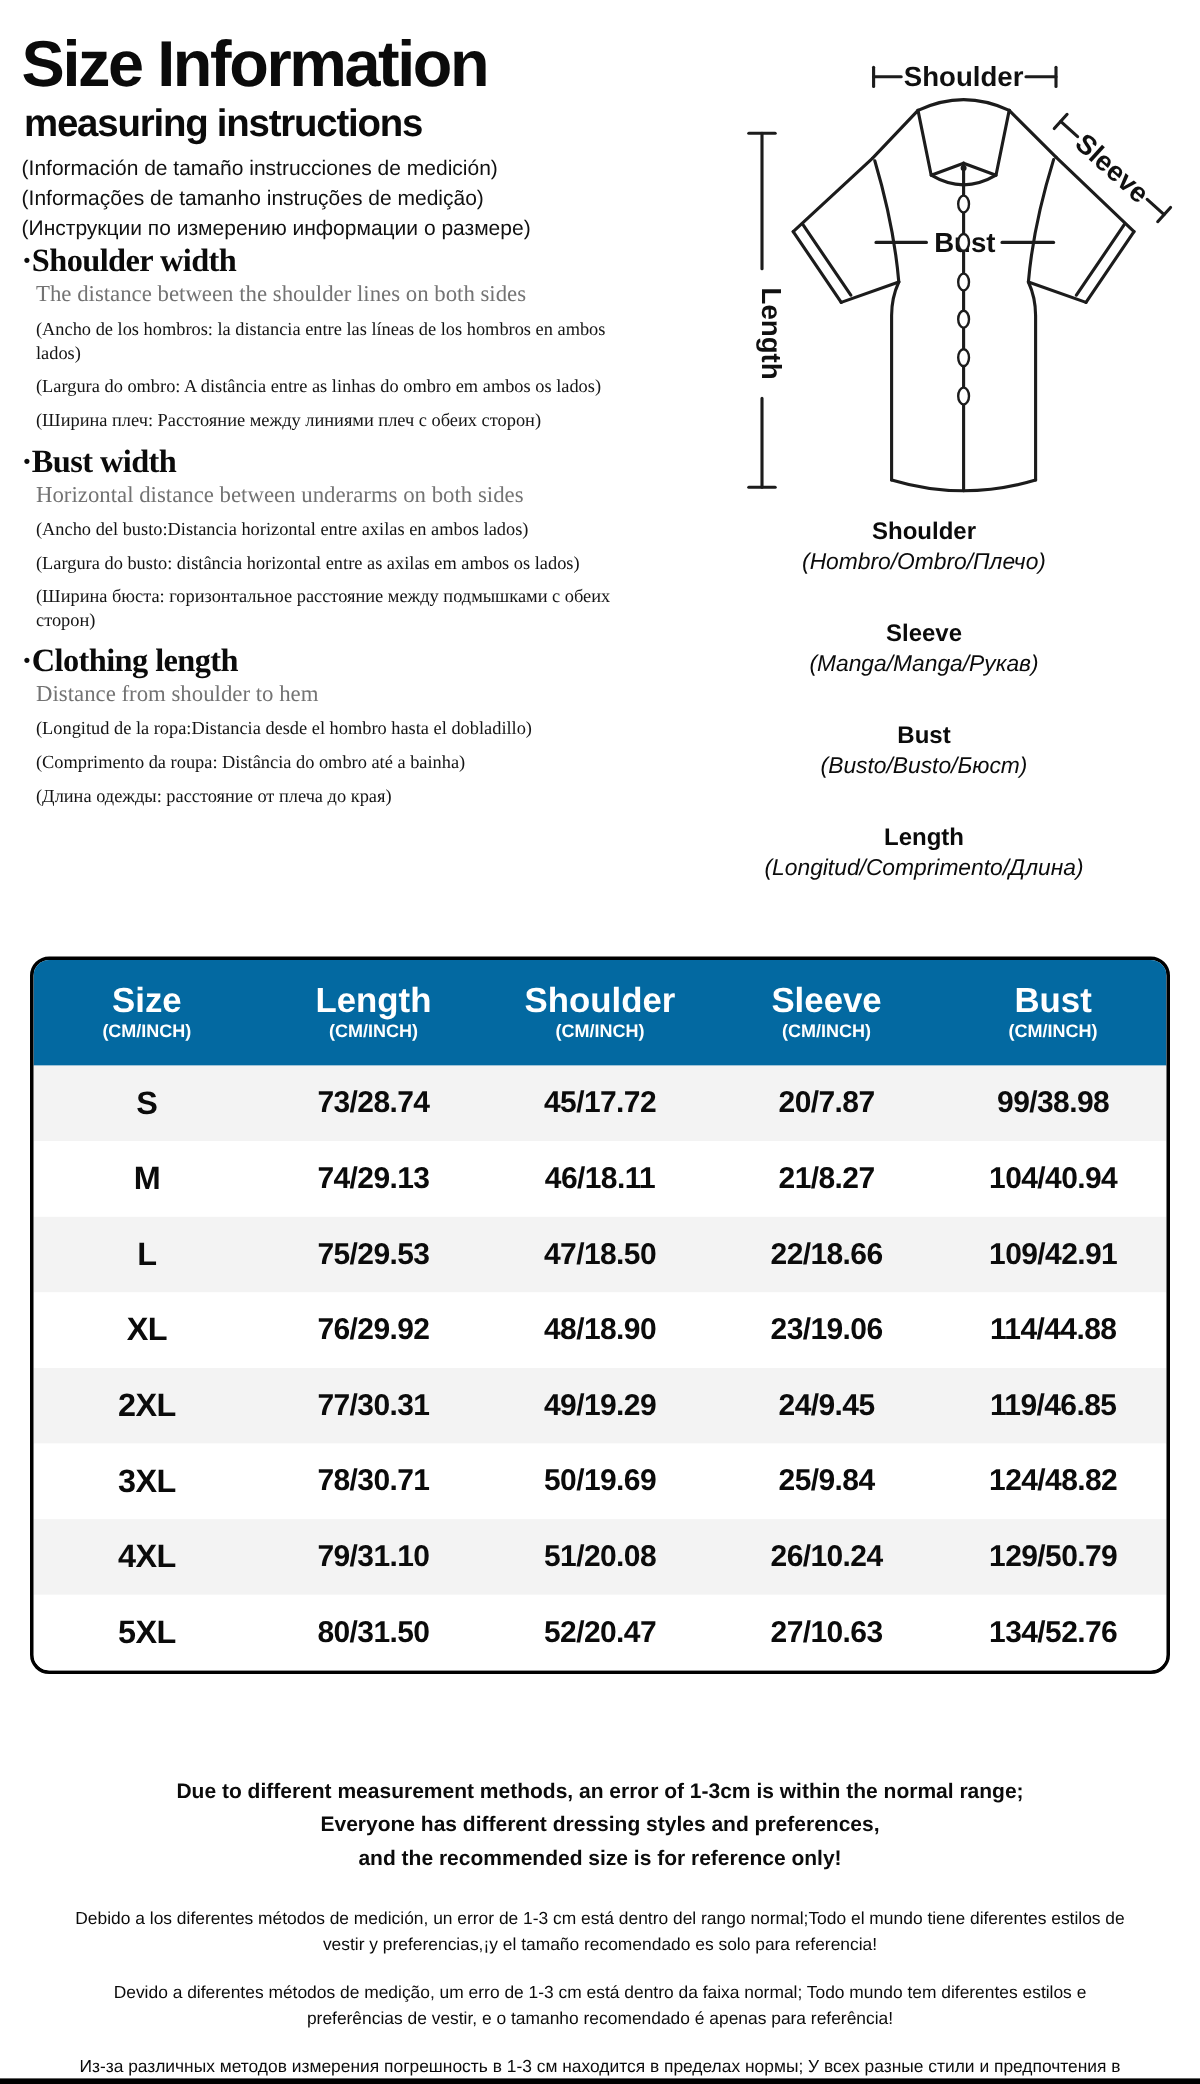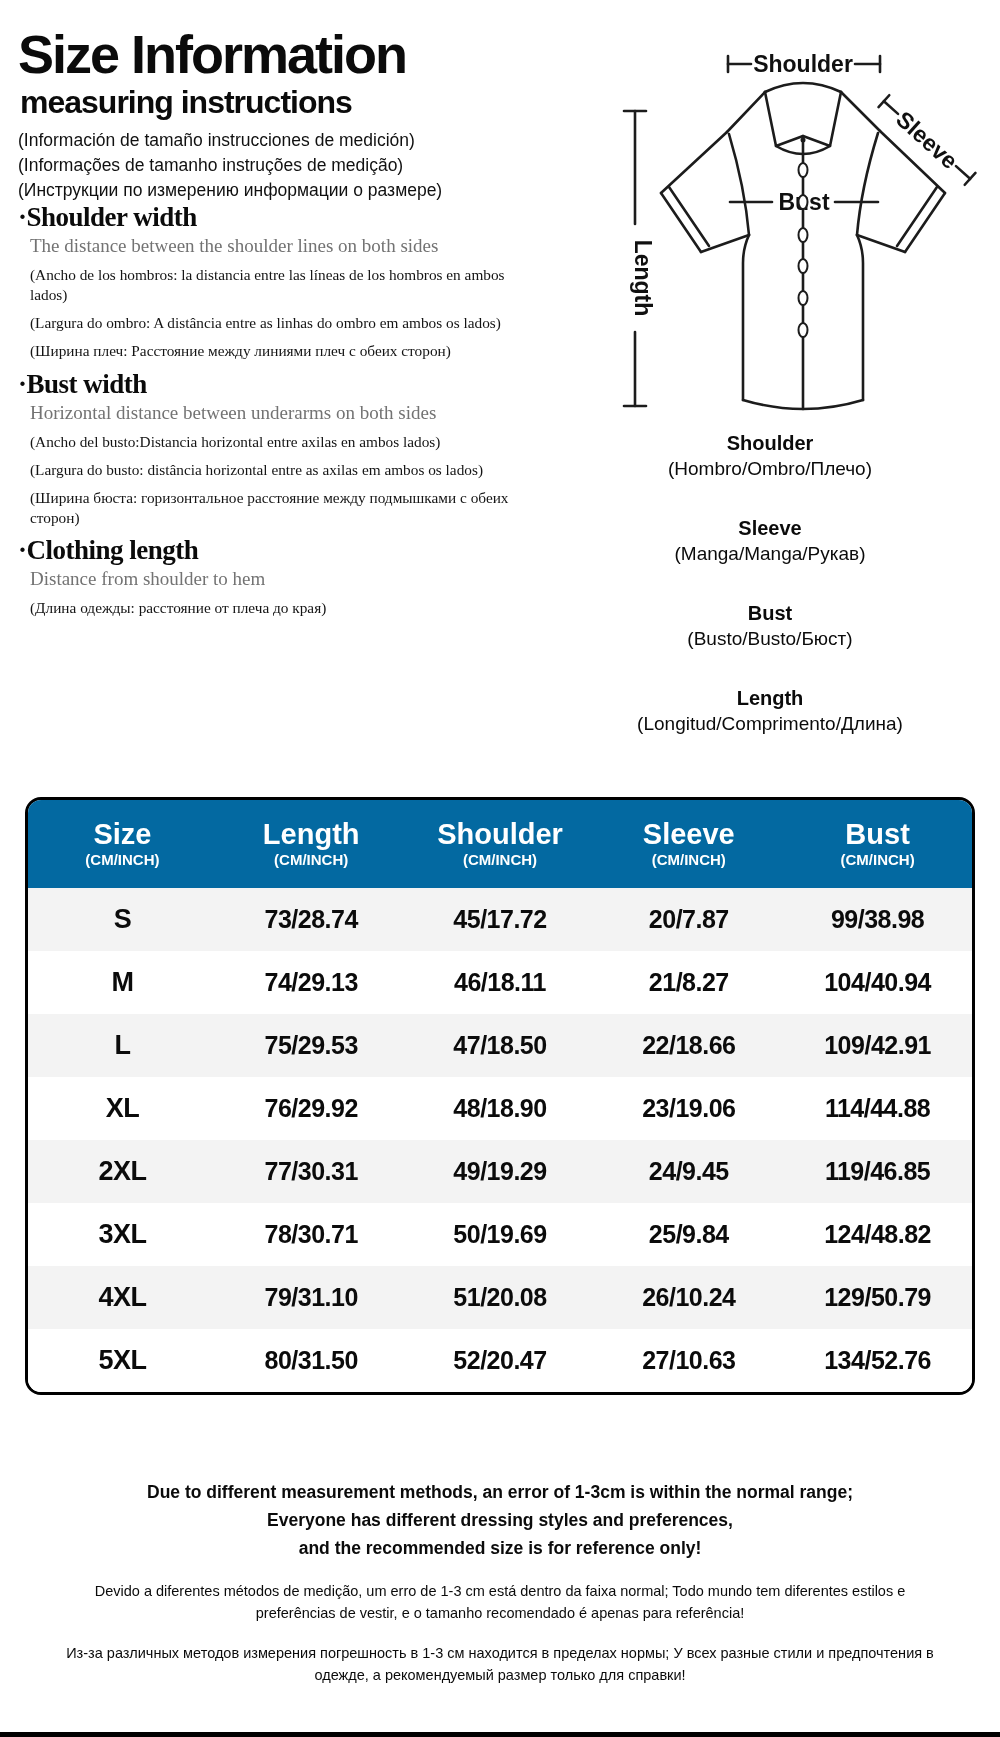--- a/index.html
+++ b/index.html
@@ -15,21 +15,21 @@
   .section{font-family:Liberation Serif, serif;}
   .section-heading{font-size:27px;font-weight:bold;letter-spacing:-0.5px;margin:0 0 2px 0;}
   .section-desc{font-size:19px;margin:0 0 8px 12px;color:#737373;}
   .section-trans{font-size:15.3px;line-height:1.3;margin:0 0 8px 12px;width:505px;color:#141414;}
   
   .shirt-svg{position:absolute;left:552px;top:28px;}
   svg text{font-family:"Liberation Sans","DejaVu Sans",sans-serif;font-weight:600;fill:#101010;}
   .legend{position:absolute;left:555px;top:430px;width:430px;text-align:center;}
   .legend-item{margin-bottom:33px;}
   .legend-term{font-size:20px;font-weight:bold;line-height:26px;}
-  .legend-trans{font-size:19px;line-height:26px;}
+  .legend-trans{font-size:19px;line-height:26px;font-style:italic;}
   
   .size-table{
     position:absolute;left:25px;top:797px;width:944px;
     border:3px solid #000;border-radius:16px;overflow:hidden;background:#fff;
   }
   .thead{display:grid;grid-template-columns:20% 20% 20% 20% 20%;background:#0369a1;color:#fff;height:88px;align-items:center;}
   .th{text-align:center;}
   .th-label{font-size:29px;font-weight:bold;line-height:32px;}
   .th-unit{font-size:15px;font-weight:bold;line-height:20px;}
   .tr{display:grid;grid-template-columns:20% 20% 20% 20% 20%;height:63px;align-items:center;background:#fff;}
@@ -66,20 +66,22 @@
     <div class="section-heading">·Bust width</div>
     <div class="section-desc">Horizontal distance between underarms on both sides</div>
     <div class="section-trans">(Ancho del busto:Distancia horizontal entre axilas en ambos lados)</div>
     <div class="section-trans">(Largura do busto: distância horizontal entre as axilas em ambos os lados)</div>
     <div class="section-trans">(Ширина бюста: горизонтальное расстояние между подмышками с обеих сторон)</div>
   </div>
 
   <div class="section">
     <div class="section-heading">·Clothing length</div>
     <div class="section-desc">Distance from shoulder to hem</div>
+    <div class="section-trans">(Longitud de la ropa:Distancia desde el hombro hasta el dobladillo)</div>
+    <div class="section-trans">(Comprimento da roupa: Distância do ombro até a bainha)</div>
     <div class="section-trans">(Длина одежды: расстояние от плеча до края)</div>
   </div>
 </div>
 
 <svg class="shirt-svg" width="433" height="392" viewBox="0 0 433 392">
   <g fill="none" stroke="#1c1c1c" stroke-width="2.6" stroke-linecap="round" stroke-linejoin="round">
 
     <line x1="176" y1="28" x2="176" y2="44"></line>
     <line x1="176" y1="36" x2="199" y2="36"></line>
     <line x1="303" y1="36" x2="328" y2="36"></line>
@@ -242,19 +244,20 @@
     <div class="td">52/20.47</div>
     <div class="td">27/10.63</div>
     <div class="td">134/52.76</div>
   </div>
 </div>
 
 <div class="disclaimer">
   <div class="disc-en">Due to different measurement methods, an error of 1-3cm is within the normal range;</div>
   <div class="disc-en">Everyone has different dressing styles and preferences,</div>
   <div class="disc-en">and the recommended size is for reference only!</div>
+  <div class="disc-p first">Debido a los diferentes métodos de medición, un error de 1-3 cm está dentro del rango normal;Todo el mundo tiene diferentes estilos de vestir y preferencias,¡y el tamaño recomendado es solo para referencia!</div>
   <div class="disc-gap"></div>
   <div class="disc-p">Devido a diferentes métodos de medição, um erro de 1-3 cm está dentro da faixa normal; Todo mundo tem diferentes estilos e preferências de vestir, e o tamanho recomendado é apenas para referência!</div>
   <div class="disc-gap"></div>
   <div class="disc-p">Из-за различных методов измерения погрешность в 1-3 см находится в пределах нормы; У всех разные стили и предпочтения в одежде, а рекомендуемый размер только для справки!</div>
 </div>
 
 <div class="bottom-bar"></div>
 
 </body></html>

